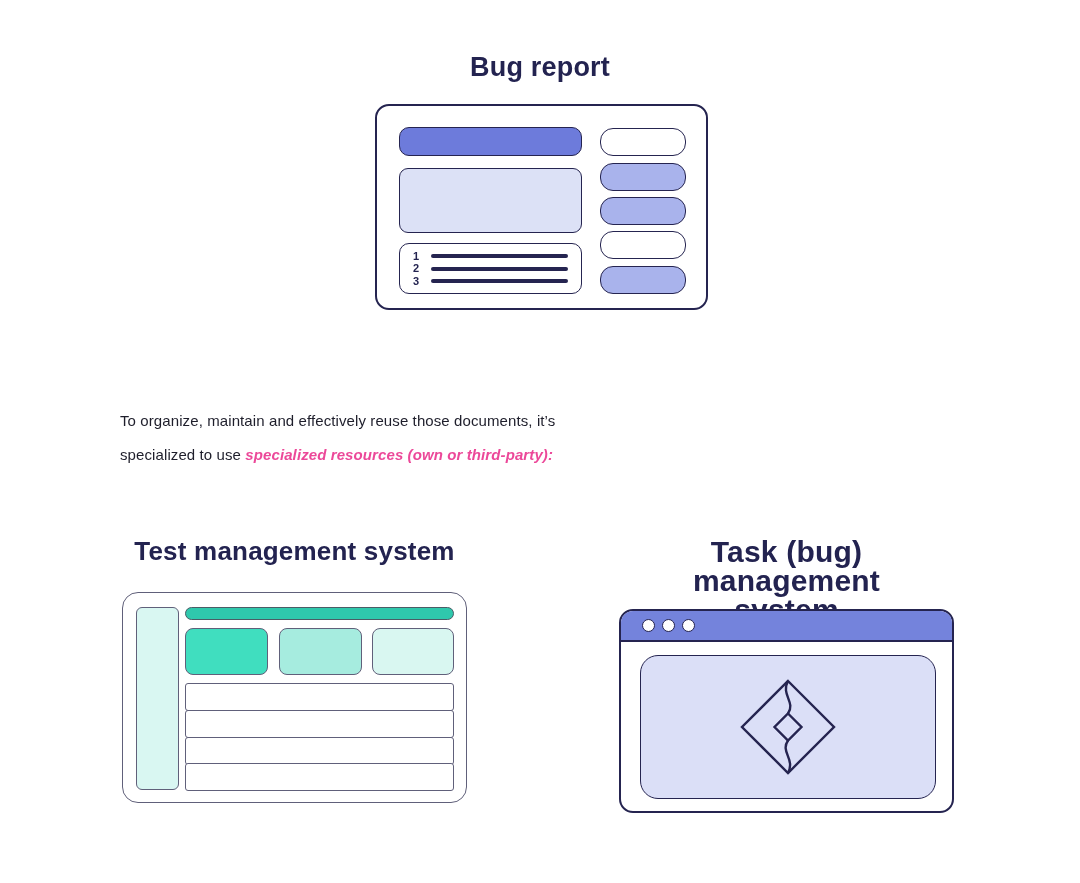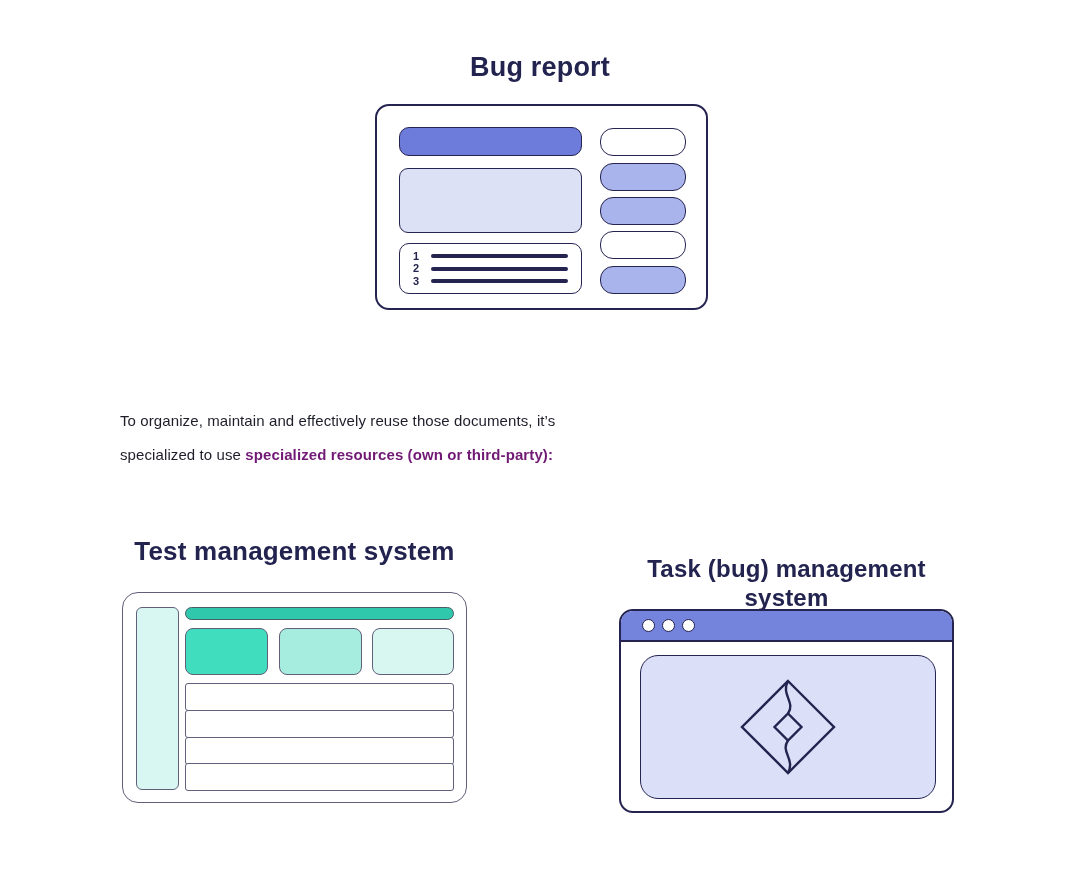--- a/index.html
+++ b/index.html
@@ -24,41 +24,41 @@
   .step-row { display:flex; align-items:center; gap:9px; }
   .step-num { font-size:11px; font-weight:700; color:#232350; width:9px; line-height:1; }
   .step-line { flex:1; height:4px; background:#252450; border-radius:3px; }
   .br-pill { left:223px; width:86px; height:28px; border:1.5px solid #252450; border-radius:13px; background:#fff; }
   .br-pill.fill { background:#a9b3ec; }
   .p1{top:22px} .p2{top:57px} .p3{top:91px} .p4{top:125px} .p5{top:160px}
 
   
   .intro { position:absolute; left:120px; top:404px; width:830px;
            font-size:15px; line-height:34px; color:#1e1e2b; font-weight:400; letter-spacing:.1px; }
-  .intro .hl { color:#701a75; font-weight:700; text-decoration:none; cursor:pointer; }
+  .intro .hl { color:#ec4899; font-weight:700; text-decoration:none; cursor:pointer;font-style:italic; }
 
   
   .tms-title { left:122px; top:537px; width:345px; font-size:26px; line-height:29px; }
   .tms-card { position:absolute; left:122px; top:592px; width:345px; height:211px;
               background:#fff; border:1.5px solid #60607a; border-radius:16px; }
   .tms-card .abs { position:absolute; }
   .tms-sidebar { left:13px; top:14px; width:43px; height:183px; background:#d9f7f2;
                  border:1.2px solid #60607a; border-radius:6px; }
   .tms-topbar { left:62px; top:14px; width:269px; height:13px; background:#2fc8ad;
                 border:1.2px solid #4c5c66; border-radius:7px; }
   .tms-tile { top:35px; height:47px; border:1.2px solid #60607a; border-radius:8px; }
   .t1 { left:62px;  width:83px; background:#40debf; }
   .t2 { left:156px; width:83px; background:#a6ecdf; }
   .t3 { left:249px; width:82px; background:#d9f7f1; }
   .tms-rows { left:62px; top:90px; width:269px; }
   .tms-row { height:28px; background:#fff; border:1.2px solid #60607a; border-radius:3px; margin-top:-1.2px; }
   .tms-row:first-child { margin-top:0; }
 
   
-  .tbs-title { left:619px; top:554px; width:335px; font-size:24px; line-height:29px; }
+  .tbs-title { left:619px; top:537px; width:335px; font-size:30px; line-height:29px; }
   .tbs-card { position:absolute; left:619px; top:609px; width:335px; height:204px;
               background:#fff; border:2px solid #252450; border-radius:14px; overflow:hidden; }
   .tbs-header { position:relative; width:100%; height:31px; background:#7483dc; border-bottom:2px solid #252450; }
   .tbs-dot { position:absolute; top:8px; width:13px; height:13px; border-radius:50%;
              background:#fff; border:1.5px solid #252450; }
   .d1{left:21px} .d2{left:41px} .d3{left:61px}
   .tbs-body { position:absolute; left:19px; top:44px; width:296px; height:144px;
               background:#dbdff7; border:1.5px solid #252450; border-radius:18px;
               display:flex; align-items:center; justify-content:center; }
   .jira-svg { display:block; }

